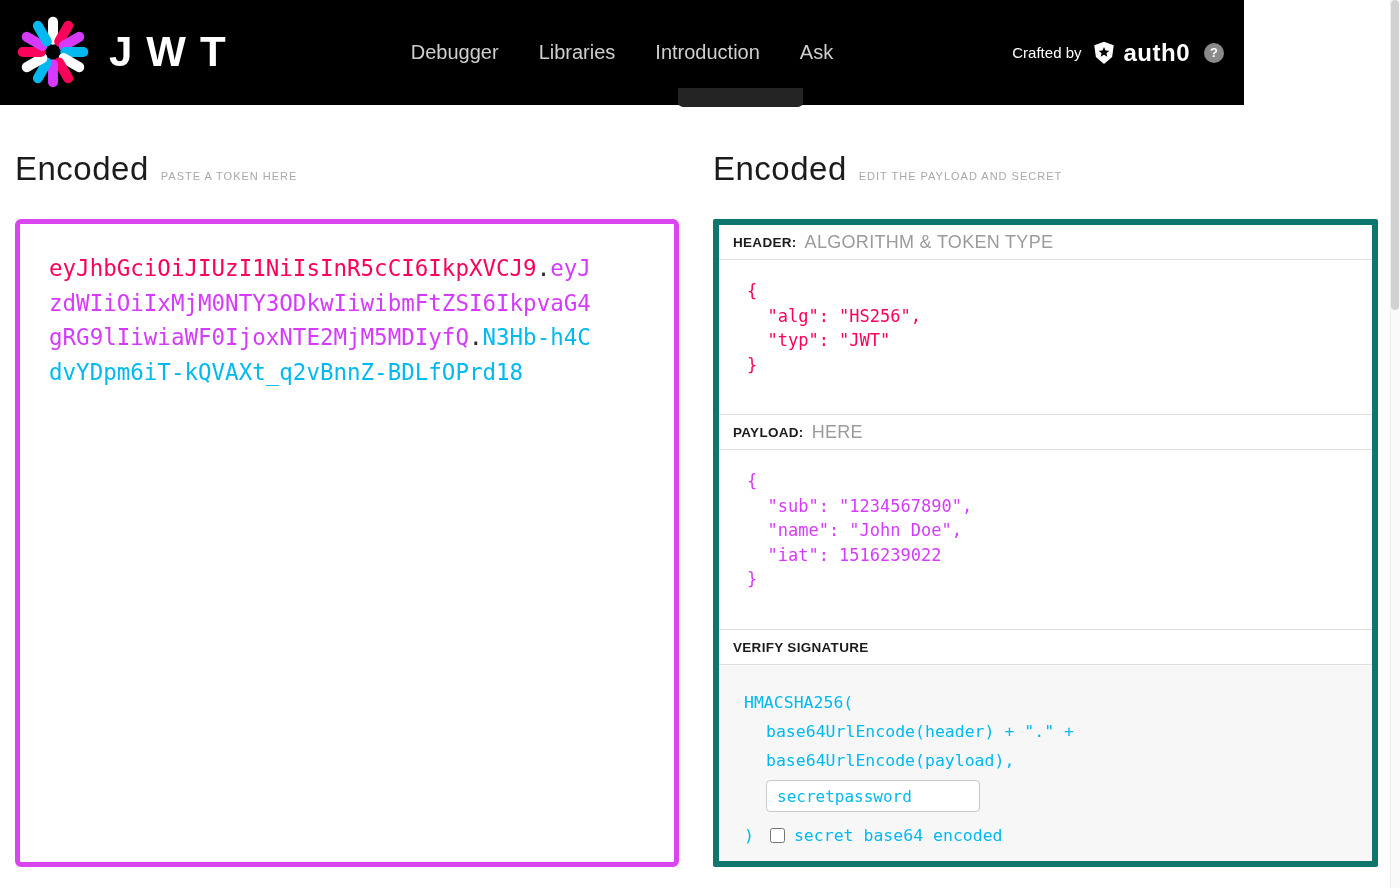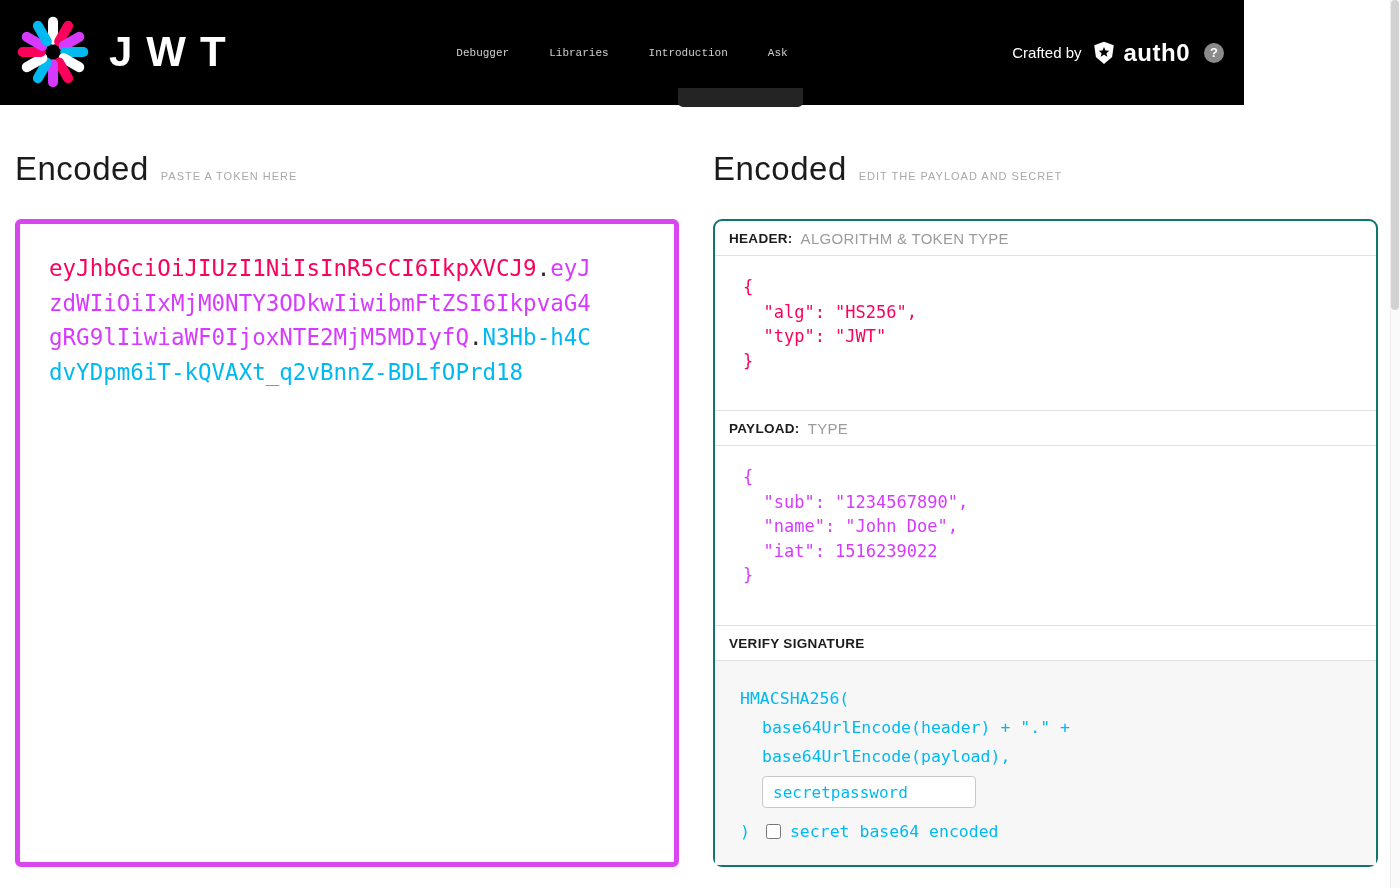--- a/index.html
+++ b/index.html
@@ -4,21 +4,21 @@
 <style>
   * { margin:0; padding:0; box-sizing:border-box; }
   html,body { width:1400px; height:888px; background:#ffffff; font-family:"Liberation Sans", sans-serif; overflow:hidden; }
   .page { position:relative; width:1400px; height:888px; background:#fff; }
 
   
   .navbar { position:absolute; left:0; top:0; width:1244px; height:105px; background:#000; }
   .logo { position:absolute; left:15px; top:9px; display:flex; align-items:center; gap:18px; cursor:pointer; }
   .logo-text { color:#fff; font-size:42px; font-weight:600; letter-spacing:14px; line-height:86px; }
   .nav-links { position:absolute; left:50%; top:0; transform:translateX(-50%); height:105px; display:flex; align-items:center; gap:40px; }
-  .nav-link { color:#cfcfcf; font-size:11px; cursor:pointer; white-space:nowrap;font-family:Liberation Mono, monospace; }
+  .nav-link { color:#cfcfcf; font-size:20px; cursor:pointer; white-space:nowrap; }
   .nav-right { position:absolute; right:20px; top:0; height:105px; display:flex; align-items:center; gap:10px; }
   .crafted { color:#fff; font-size:15px; }
   .auth0 { display:flex; align-items:center; gap:6px; cursor:pointer; }
   .auth0-text { color:#fff; font-size:24px; font-weight:700; letter-spacing:0.5px; }
   .help-circle { width:20px; height:20px; border-radius:50%; background:#8a8a8a; color:#fff; font-size:13px; font-weight:700; display:flex; align-items:center; justify-content:center; cursor:pointer; margin-left:4px; }
 
   
   .algo-partial { position:absolute; left:678px; top:88px; width:125px; height:19px; background:#242424; border-radius:0 0 5px 5px; cursor:pointer; }
 
   
@@ -30,24 +30,24 @@
 
   
   .token-box { position:absolute; left:15px; top:219px; width:664px; height:648px; border:5px solid #d946ef; border-radius:6px; padding:27px 82px 27px 29px; cursor:text; background:#fff; }
   .token-text { font-family:"DejaVu Sans Mono", monospace; font-size:22.5px; line-height:34.5px; word-break:break-all; white-space:pre-wrap; }
   .tok-header { color:#fb015b; }
   .tok-dot { color:#292929; }
   .tok-payload { color:#d63aff; }
   .tok-signature { color:#00b9f1; }
 
   
-  .decoded-box { position:absolute; left:713px; top:219px; width:665px; height:648px; border:2px solid #0f766e; border-radius:9px; background:#fff; display:flex; flex-direction:column; }
+  .decoded-box { position:absolute; left:713px; top:219px; width:665px; height:648px; border:6px solid #0f766e; border-radius:2px; background:#fff; display:flex; flex-direction:column; }
   .sec-label { height:35px; padding:9px 14px; border-bottom:1px solid #e0e0e0; display:flex; align-items:center; gap:8px; flex:none; }
   .sec-label-main { font-size:13.5px; font-weight:700; color:#1b1b1b; letter-spacing:0.3px; }
-  .sec-label-sub { font-size:15px; color:#9b9b9b; letter-spacing:0.3px; }
+  .sec-label-sub { font-size:18px; color:#9b9b9b; letter-spacing:0.3px; }
   .json-area { border-bottom:1px solid #e0e0e0; padding:19px 20px 0 28px; cursor:text; }
   .json-area.header-json { height:155px; color:#fb015b; }
   .json-area.payload-json { height:180px; color:#d63aff; }
   .json-pre { font-family:"DejaVu Sans Mono", monospace; font-size:17px; line-height:24.5px; white-space:pre; font-weight:500; }
 
   .sig-area { flex:1 1 auto; background:#f7f7f7; padding:23px 20px 0 25px; font-family:"DejaVu Sans Mono", monospace; font-size:16.5px; color:#00b9f1; }
   .sig-line { line-height:29px; white-space:pre; }
   .sig-line.indent { padding-left:22px; }
   .secret-input { display:block; margin:5px 0 9px 22px; width:214px; height:32px; border:1px solid #c9c9c9; border-radius:4px; background:#fff; padding:0 10px; font-family:"DejaVu Sans Mono", monospace; font-size:16px; color:#00b9f1; outline:none; }
   .sig-close-row { display:flex; align-items:center; gap:9px; line-height:29px; }
@@ -132,21 +132,21 @@
     </div>
     <div class="json-area header-json">
       <pre class="json-pre">{
   "alg": "HS256",
   "typ": "JWT"
 }</pre>
     </div>
 
     <div class="sec-label">
       <span class="sec-label-main">PAYLOAD:</span>
-      <span class="sec-label-sub">TYPE</span>
+      <span class="sec-label-sub">HERE</span>
     </div>
     <div class="json-area payload-json">
       <pre class="json-pre">{
   "sub": "1234567890",
   "name": "John Doe",
   "iat": 1516239022
 }</pre>
     </div>
 
     <div class="sec-label">

